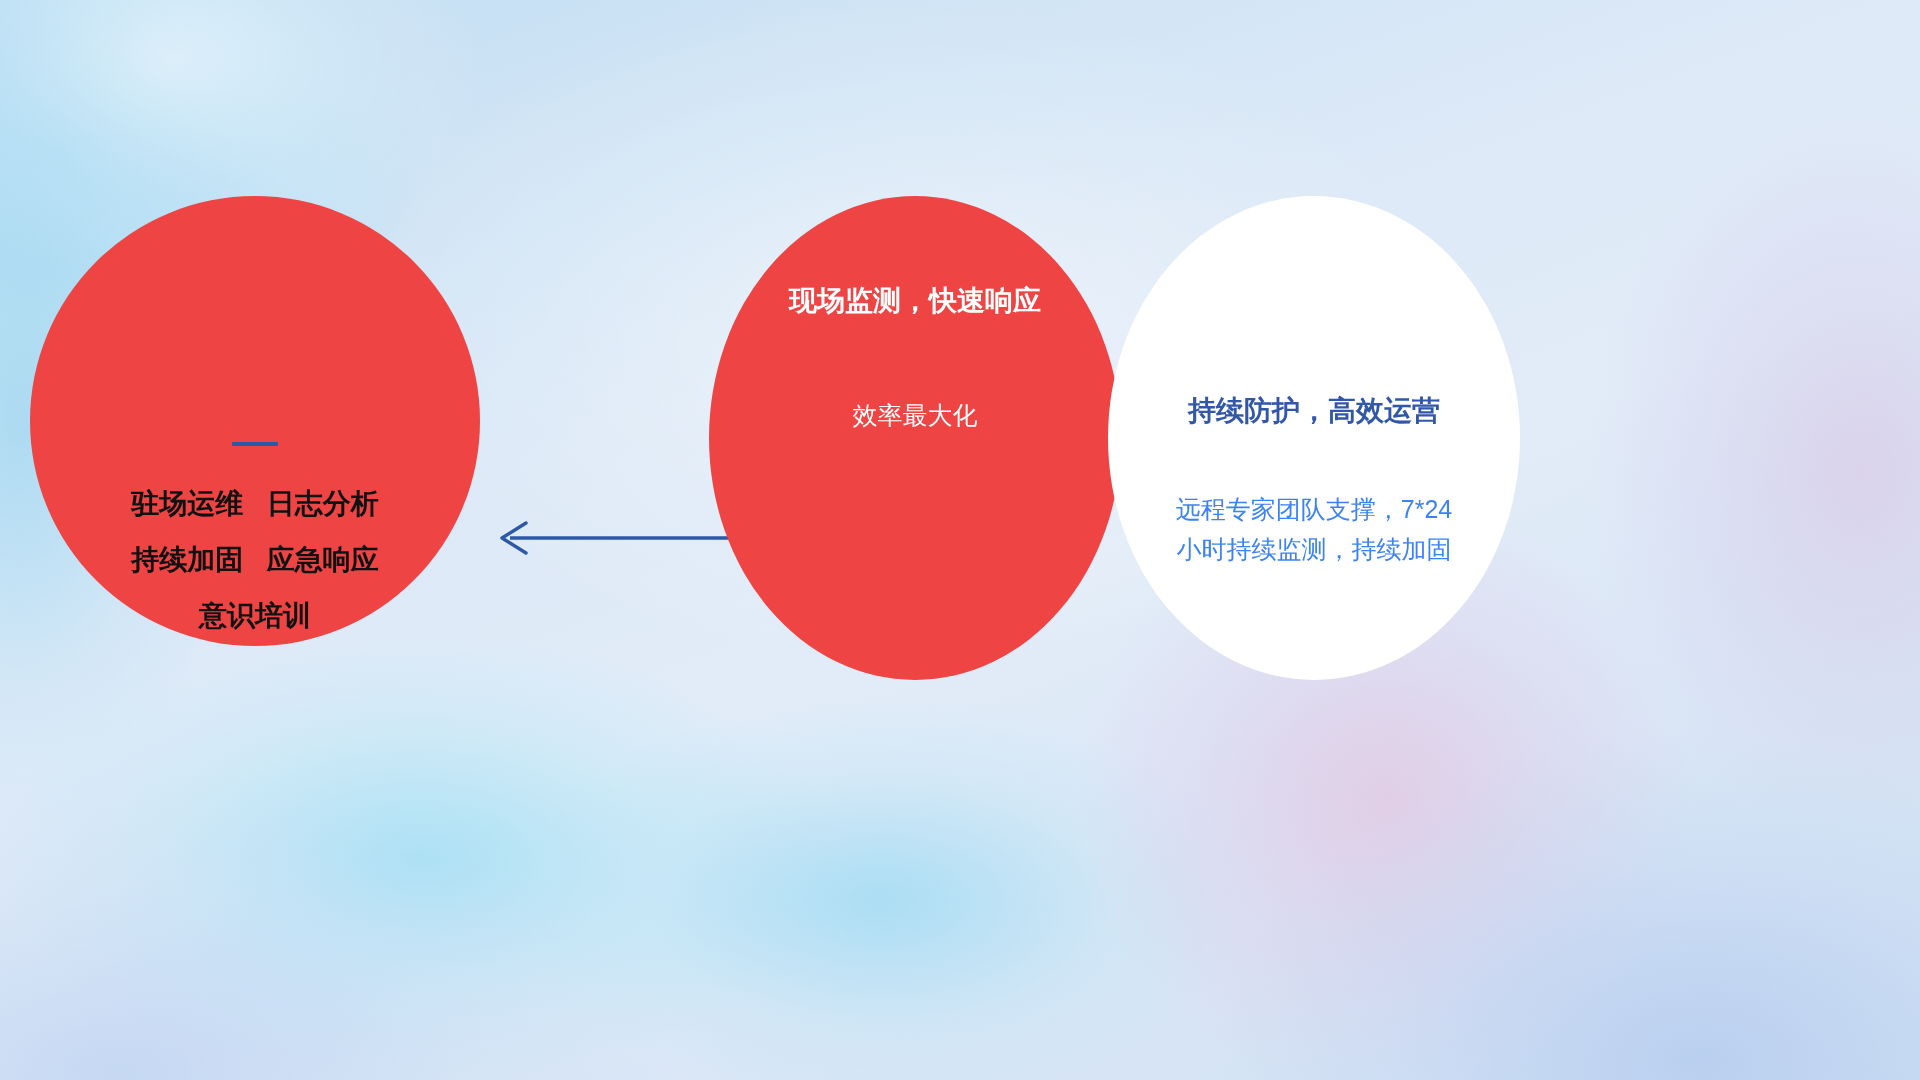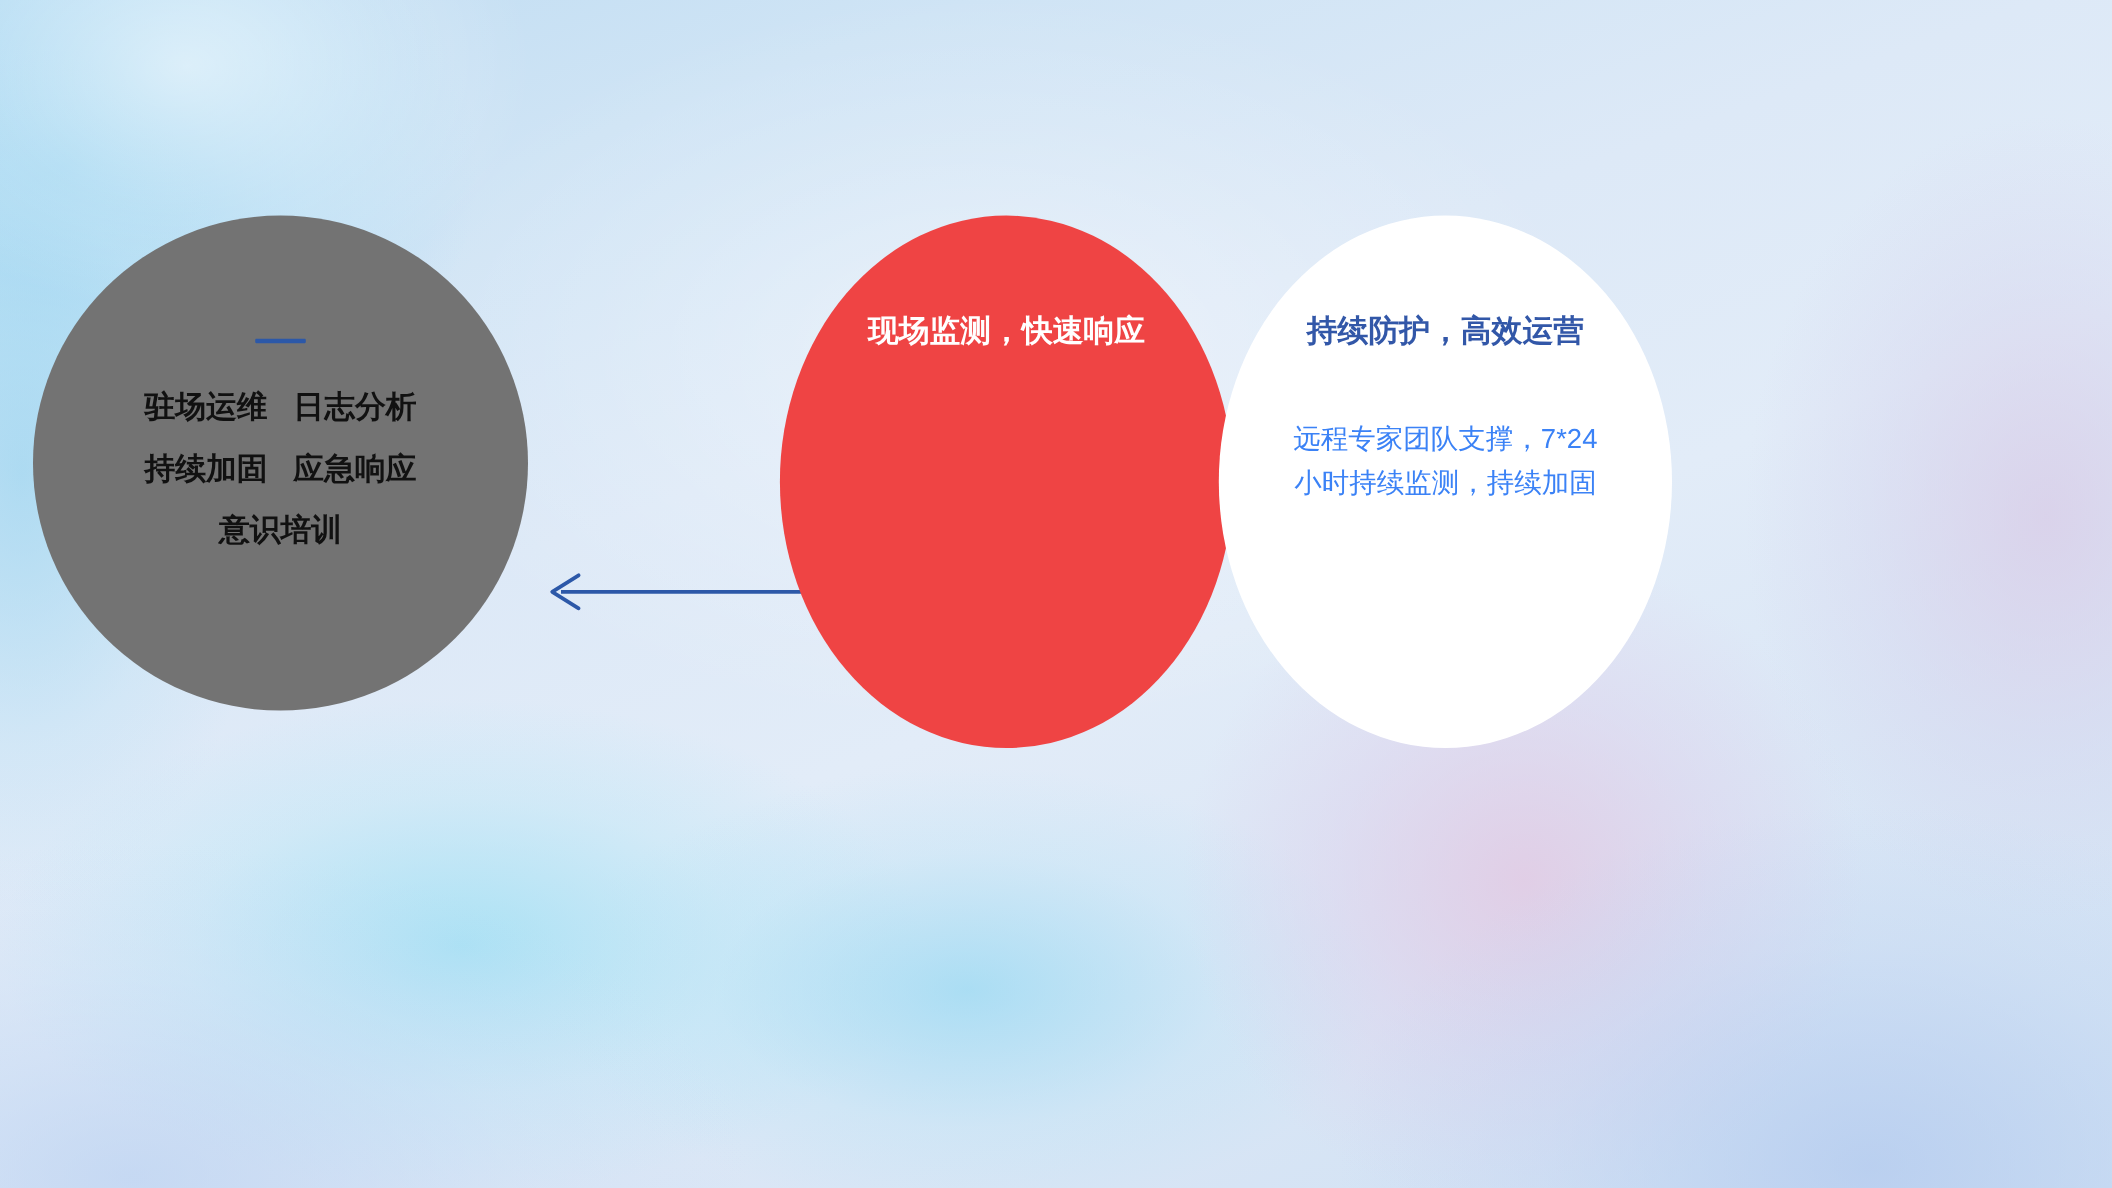--- a/index.html
+++ b/index.html
@@ -116,23 +116,23 @@
     display: flex;
     flex-direction: column;
     align-items: center;
   }
 
   .circle-left {
     left: 30px;
     top: 196px;
     width: 450px;
     height: 450px;
-    background: #737373;
+    background: #ef4444;
     z-index: 4;
-    justify-content: flex-start;
+    justify-content: flex-end;
     padding-top: 112px;
   }
 
   .circle-mid {
     left: 709px;
     top: 196px;
     width: 412px;
     height: 484px;
     background: #ef4444;
     z-index: 5;
@@ -141,21 +141,21 @@
     gap: 16px;
   }
 
   .circle-right {
     left: 1108px;
     top: 196px;
     width: 412px;
     height: 484px;
     background: #ffffff;
     z-index: 6;
-    justify-content: flex-start;
+    justify-content: center;
     padding-top: 90px;
   }
 
   
   .dash {
     width: 46px;
     height: 4px;
     background: #2c58a8;
     border-radius: 1px;
     margin-bottom: 44px;
@@ -232,20 +232,21 @@
     <div class="left-lines">
       <div class="left-line">驻场运维   日志分析</div>
       <div class="left-line">持续加固   应急响应</div>
       <div class="left-line">意识培训</div>
     </div>
   </div>
 
   <div class="circle circle-mid">
     <div class="card-title on-blue">现场监测，快速响应</div>
     <div class="card-body on-blue">
+      <div>效率最大化</div>
     </div>
   </div>
 
   <div class="circle circle-right">
     <div class="card-title on-white">持续防护，高效运营</div>
     <div class="card-body on-white">
       <div>远程专家团队支撑，7*24</div>
       <div>小时持续监测，持续加固</div>
     </div>
   </div>

